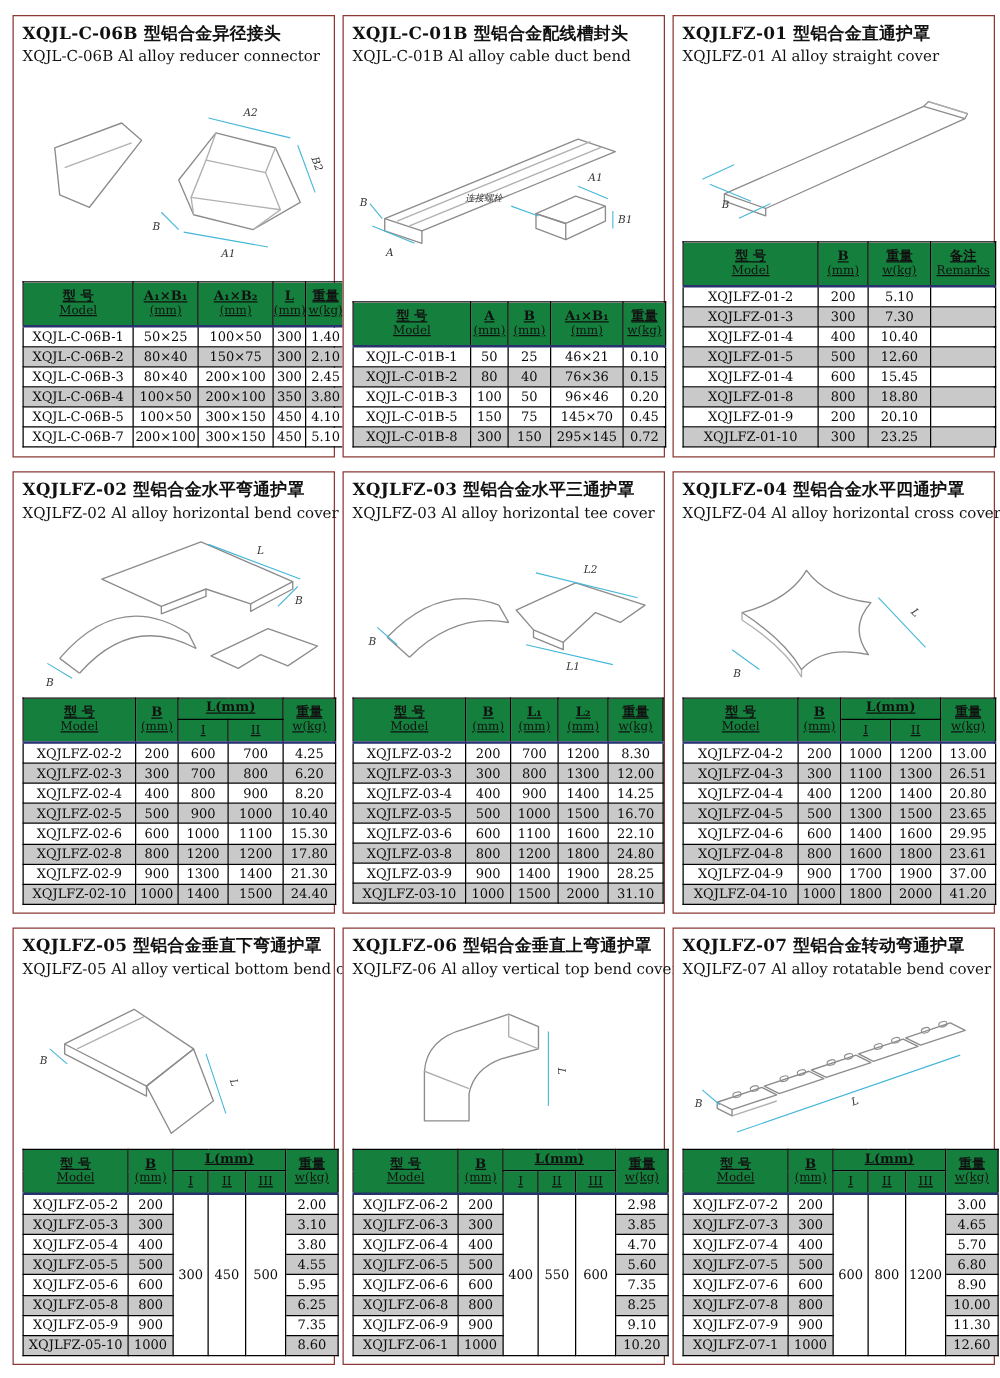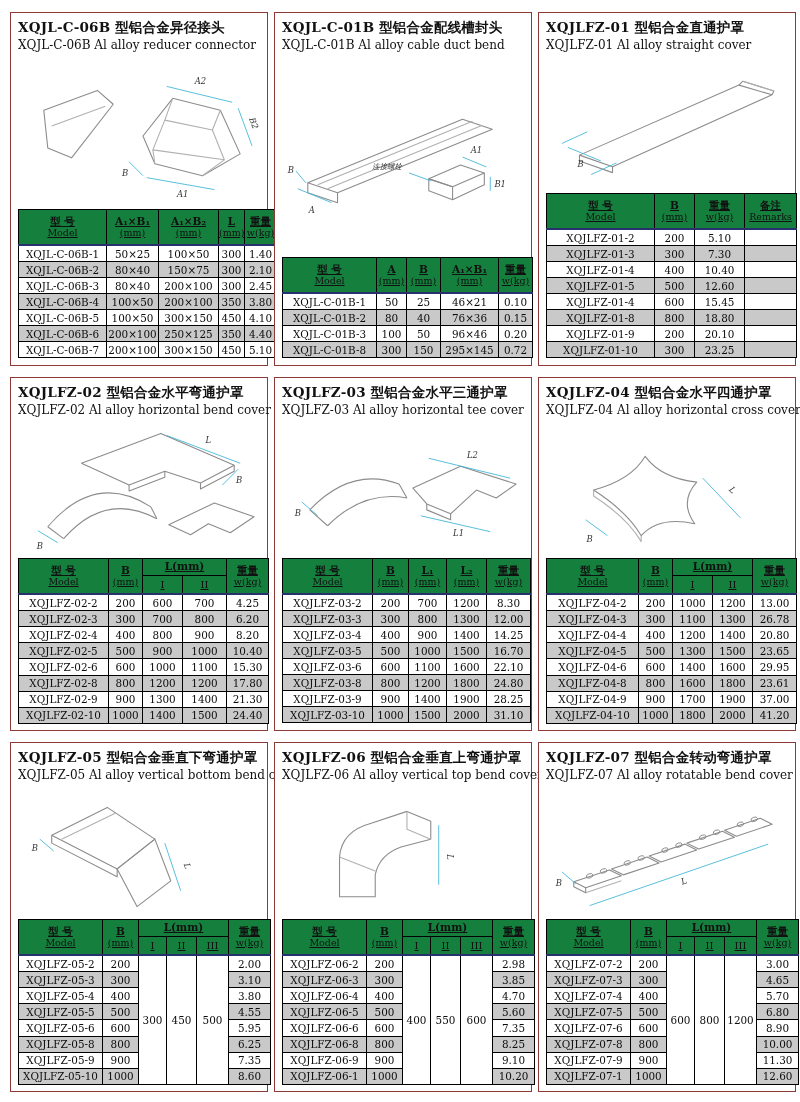--- a/index.html
+++ b/index.html
@@ -108,27 +108,20 @@
             <td>350</td>
             <td>3.80</td>
           </tr>
           <tr>
             <td>XQJL-C-06B-5</td>
             <td>100×50</td>
             <td>300×150</td>
             <td>450</td>
             <td>4.10</td>
           </tr>
-          <tr class="alt">
-            <td>XQJL-C-06B-6</td>
-            <td>200×100</td>
-            <td>250×125</td>
-            <td>350</td>
-            <td>4.40</td>
-          </tr>
           <tr>
             <td>XQJL-C-06B-7</td>
             <td>200×100</td>
             <td>300×150</td>
             <td>450</td>
             <td>5.10</td>
           </tr>
         </tbody>
       </table>
     </section>
@@ -201,20 +194,27 @@
             <td>76×36</td>
             <td>0.15</td>
           </tr>
           <tr>
             <td>XQJL-C-01B-3</td>
             <td>100</td>
             <td>50</td>
             <td>96×46</td>
             <td>0.20</td>
           </tr>
+          <tr>
+            <td>XQJL-C-01B-5</td>
+            <td>150</td>
+            <td>75</td>
+            <td>145×70</td>
+            <td>0.45</td>
+          </tr>
           <tr class="alt">
             <td>XQJL-C-01B-8</td>
             <td>300</td>
             <td>150</td>
             <td>295×145</td>
             <td>0.72</td>
           </tr>
         </tbody>
       </table>
     </section>
@@ -573,21 +573,21 @@
             <td>200</td>
             <td>1000</td>
             <td>1200</td>
             <td>13.00</td>
           </tr>
           <tr class="alt">
             <td>XQJLFZ-04-3</td>
             <td>300</td>
             <td>1100</td>
             <td>1300</td>
-            <td>26.78</td>
+            <td>26.51</td>
           </tr>
           <tr>
             <td>XQJLFZ-04-4</td>
             <td>400</td>
             <td>1200</td>
             <td>1400</td>
             <td>20.80</td>
           </tr>
           <tr class="alt">
             <td>XQJLFZ-04-5</td>

